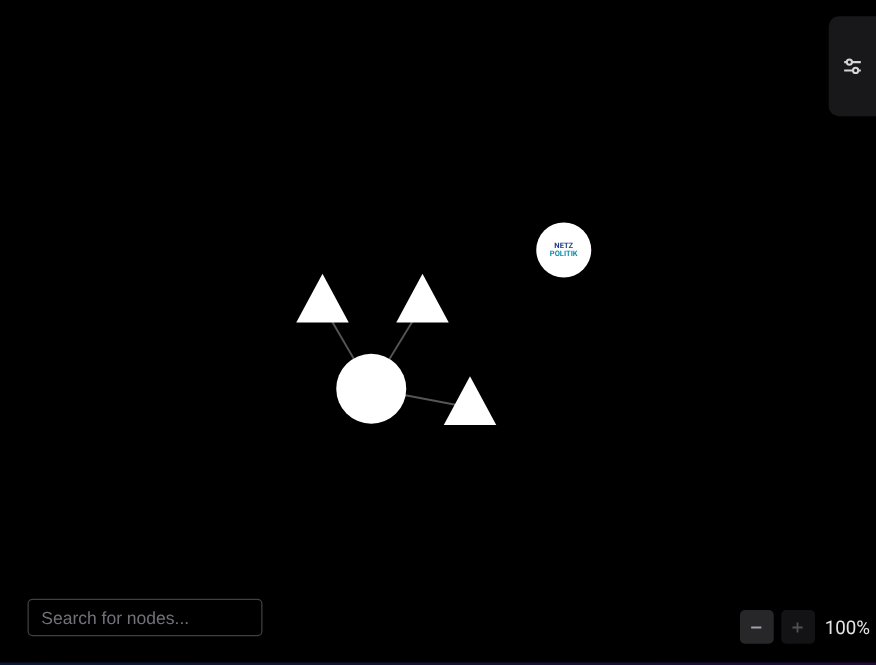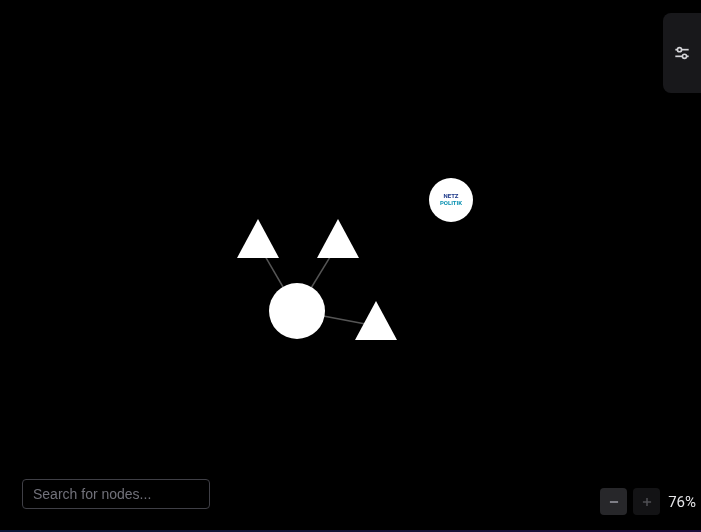--- a/index.html
+++ b/index.html
@@ -167,16 +167,16 @@
     <svg viewBox="0 0 24 24" fill="none" stroke="currentColor" stroke-width="2.5">
       <line x1="5" y1="12" x2="19" y2="12"></line>
     </svg>
   </button>
   <button class="zoom-btn disabled">
     <svg viewBox="0 0 24 24" fill="none" stroke="currentColor" stroke-width="2.5">
       <line x1="12" y1="5" x2="12" y2="19"></line>
       <line x1="5" y1="12" x2="19" y2="12"></line>
     </svg>
   </button>
-  <span class="zoom-label">76%</span>
+  <span class="zoom-label">100%</span>
 </div>
 
 <div class="bottom-border"></div>
 
 </body></html>

